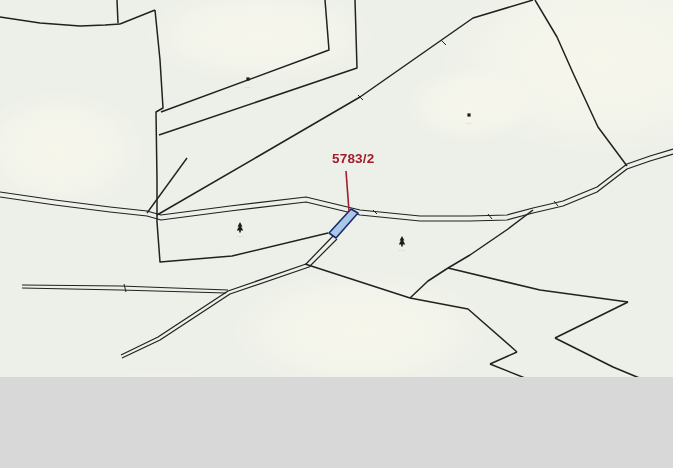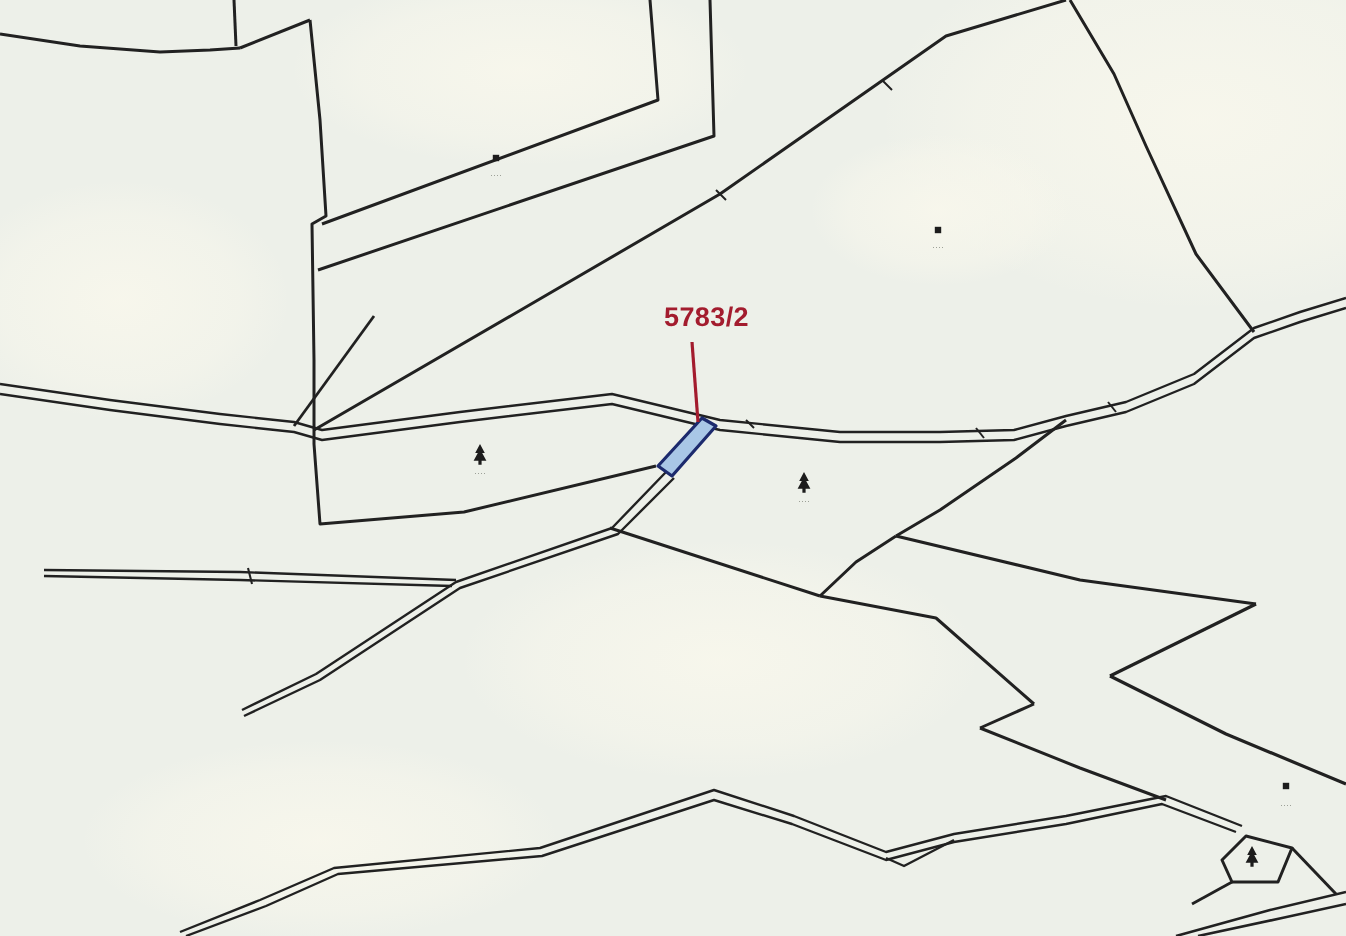--- a/index.html
+++ b/index.html
@@ -1,17 +1,17 @@
 <!DOCTYPE html>
 <html><head>
 <meta charset="utf-8">
 <style>
   html,body{margin:0;padding:0;}
   body{font-family:"Liberation Sans",sans-serif;background:#d8d8d8;}
-  #viewport{position:relative;width:673px;height:468px;overflow:hidden;background:#edf0e9;}
+  #viewport{position:relative;width:673px;height:377px;overflow:hidden;background:#edf0e9;}
   #map-svg{position:absolute;left:0;top:0;}
   .parcel-label{
     position:absolute;left:332px;top:151px;
     font-weight:bold;font-size:13.5px;letter-spacing:.2px;
     font-family:"Liberation Sans",sans-serif;
     user-select:none;white-space:nowrap;
   }
 </style>
 </head>
 <body>

